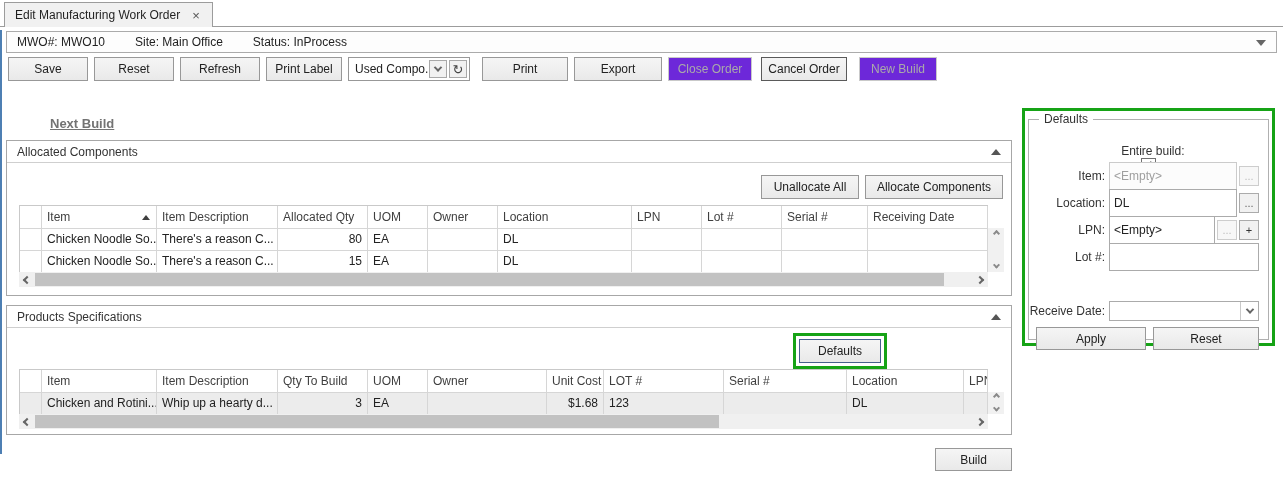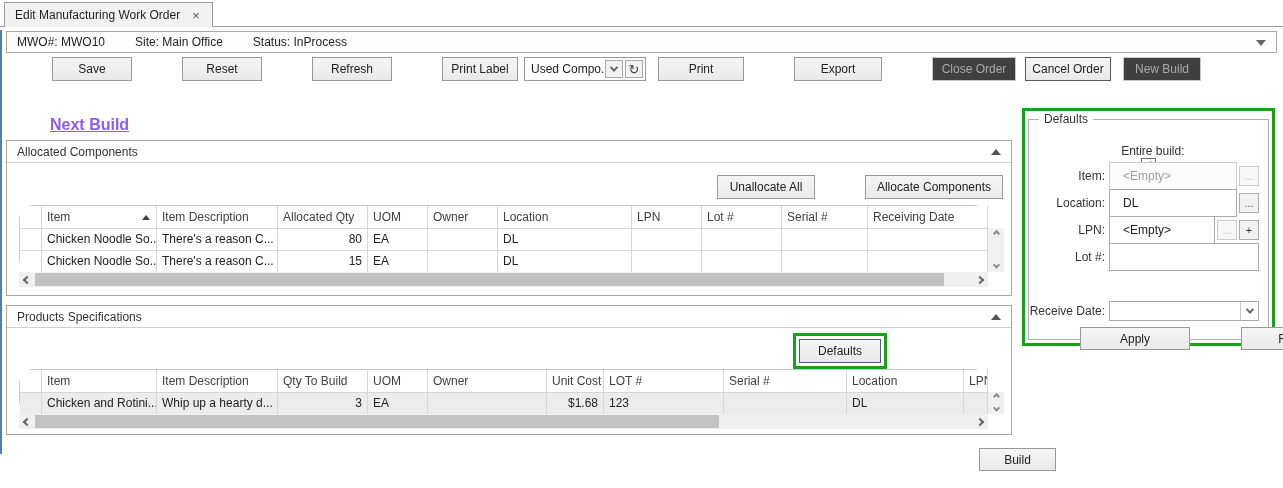--- a/index.html
+++ b/index.html
@@ -18,51 +18,51 @@
 
   
   .headerbar { position:absolute; left:6px; top:31px; width:1271px; height:22px; border:1px solid #ababab; background:#fdfdfd;
                display:flex; align-items:center; gap:30px; padding:0 10px; color:#222; }
   .hdr-caret { position:absolute; right:10px; top:8px; width:0; height:0;
                border-left:5px solid transparent; border-right:5px solid transparent; border-top:6px solid #666; }
 
   
   .toolbar { position:absolute; left:8px; top:57px; height:24px; display:flex; gap:6px; align-items:center; }
   .btn { height:24px; background:linear-gradient(#f5f5f5,#e9e9e9); border:1px solid #989898; color:#222;
-         display:flex; align-items:center; justify-content:center; font-size:12px; cursor:pointer;margin-left:44px; }
-  .btn.disabled { color:#aaa; border-color:#c9c9c9; background:#404040; cursor:default; }
+         display:flex; align-items:center; justify-content:center; font-size:12px; cursor:pointer; }
+  .btn.disabled { color:#aaa; border-color:#c9c9c9; background:#6d28d9; cursor:default; }
   .btn.dark-border { border-color:#5a5a5a; }
   .btn.focus-border { border-color:#46608c; }
   .w80{width:80px;} .w76{width:76px;} .w86{width:86px;} .w88{width:88px;} .w84{width:84px;} .w78{width:78px;}
   .combo-tool { width:122px; height:24px; border:1px solid #989898; background:#fff; display:flex; align-items:center; }
   .combo-tool .ctext { flex:1; padding-left:6px; overflow:hidden; white-space:nowrap; color:#222; }
   .mini-btn { width:18px; height:18px; border:1px solid #a8a8a8; background:#f1f1f1; margin-right:2px;
               display:flex; align-items:center; justify-content:center; cursor:pointer; }
   .refresh-glyph { font-size:13px; color:#444; line-height:1; }
 
   
   .chev { display:inline-block; width:6px; height:6px; border-right:2px solid #666; border-bottom:2px solid #666; }
   .chev.down { transform:rotate(45deg) translate(-1px,-1px); }
   .chev.up { transform:rotate(-135deg); }
   .chev.left { transform:rotate(135deg); }
   .chev.right { transform:rotate(-45deg); }
   .chev.sm { width:5px; height:5px; border-color:#8a8a8a; }
 
   
-  .page-heading { position:absolute; left:10px; top:116px; font-size:16px; font-weight:bold; text-decoration:underline; color:#8b5cf6;padding-left:40px; }
+  .page-heading { position:absolute; left:10px; top:116px; font-size:13px; font-weight:bold; text-decoration:underline; color:#737373;padding-left:40px; }
 
   
   .panel { position:absolute; background:#fff; border:1px solid #a7a7a7; }
   .panel-hd { height:22px; border-bottom:1px solid #cfcfcf; display:flex; align-items:center; padding:0 10px; color:#333; position:relative; }
   .collapse-tri { position:absolute; right:10px; top:8px; width:0; height:0;
                   border-left:5px solid transparent; border-right:5px solid transparent; border-bottom:6px solid #555; cursor:pointer; }
   .panel-btns { position:absolute; right:8px; display:flex; gap:6px; }
 
   
-  .tablewrap { position:absolute; border-top:1px solid #c9c9c9; border-left:1px solid #c9c9c9;border-radius:15px; }
+  .tablewrap { position:absolute; border-top:1px solid #c9c9c9; border-left:1px solid #c9c9c9; }
   .trow { display:grid; }
   .t1 .trow { grid-template-columns:22px 115px 121px 90px 60px 70px 134px 70px 80px 86px 120px; }
   .t2 .trow { grid-template-columns:22px 115px 121px 90px 60px 119px 57px 120px 123px 117px 24px; }
   .tc { height:22px; line-height:21px; padding-left:5px; border-right:1px solid #d6d6d6; border-bottom:1px solid #d6d6d6;
         overflow:hidden; white-space:nowrap; background:#fff; }
   .thead .tc { color:#3f3f3f; position:relative; height:23px; line-height:22px; }
   .tc.num { text-align:right; padding-right:5px; padding-left:0; }
   .trow.sel .tc { background:#ececec; }
   .sort-asc { position:absolute; right:6px; top:9px; width:0; height:0;
               border-left:4px solid transparent; border-right:4px solid transparent; border-bottom:5px solid #3f3f3f; }
@@ -75,21 +75,21 @@
   .vscroll { position:absolute; width:16px; background:#f1f1f1; display:flex; flex-direction:column;
              align-items:center; justify-content:space-between; padding:3px 0; }
 
   
   .green-box { position:absolute; border:3px solid #16a316; }
   .groupbox { position:absolute; left:3px; top:8px; right:3px; bottom:3px; border:1px solid #b0b0b0; }
   .gb-legend { position:absolute; left:10px; top:-8px; background:#fff; padding:0 5px; color:#333; }
   .frow { position:absolute; left:0; width:100%; height:20px; display:flex; align-items:center; }
   .flabel { width:80px; text-align:right; padding-right:4px; color:#333; white-space:nowrap; }
   .finput { height:28px; border:1px solid #ababab; background:#fff; font-family:"Liberation Sans",sans-serif;
-            font-size:12px; padding-left:13px; color:#222; }
+            font-size:12px; padding-left:4px; color:#222; }
   .finput.dis { border-color:#cbcbcb; color:#9f9f9f; background:#fcfcfc; }
   .sq-btn { width:20px; height:20px; border:1px solid #ababab; background:#f1f1f1; color:#666; margin-left:2px;
             display:flex; align-items:center; justify-content:center; font-size:11px; cursor:pointer; }
   .sq-btn.dis { border-color:#cdcdcd; color:#bdbdbd; background:#f7f7f7; }
   .fcombo { height:20px; border:1px solid #ababab; background:#fff; display:flex; align-items:center; }
   .fcombo .cv { flex:1; padding-left:4px; }
   .fcombo .vbtn { width:18px; height:18px; border-left:1px solid #c9c9c9; display:flex; align-items:center; justify-content:center; cursor:pointer; }
 
   .checkbox { width:15px; height:15px; border:1px solid #707070; background:#fff; position:relative; cursor:pointer; }
   .checkbox .mark { position:absolute; left:3px; top:1px; width:5px; height:9px;

